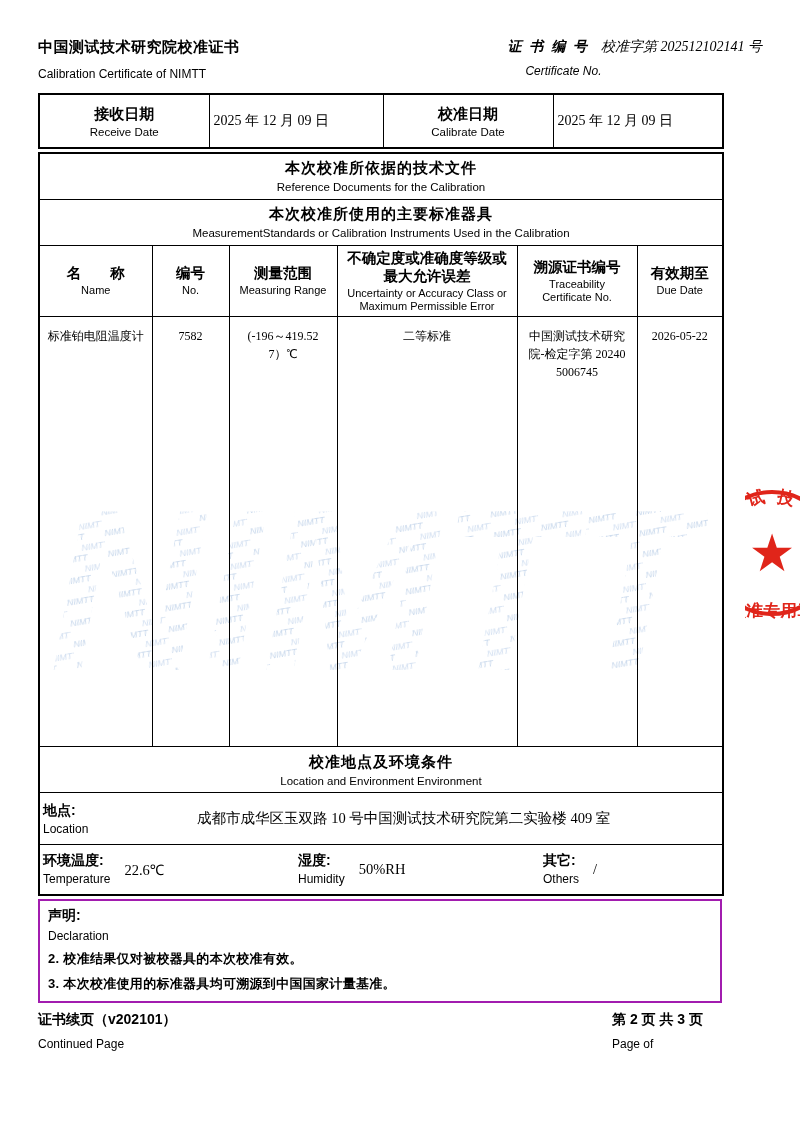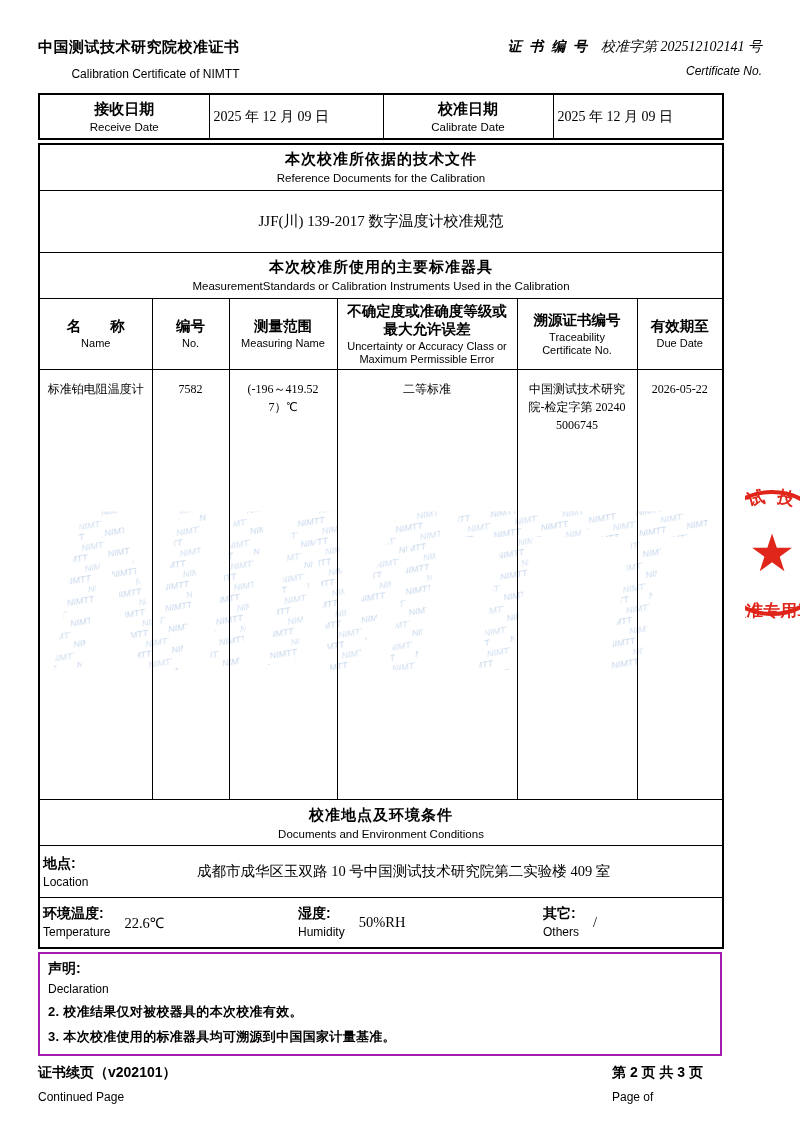--- a/index.html
+++ b/index.html
@@ -6,42 +6,42 @@
   html,body { background:#ffffff; }
   body {
     width:800px; height:1131px;
     font-family:"Liberation Sans", sans-serif;
     color:#000; position:relative; overflow:hidden;
   }
   .page { position:relative; width:800px; height:1131px; overflow:hidden; }
   .content { position:relative; z-index:1; padding:38px 38px 0 38px; }
 
   
-  .doc-header { display:flex; justify-content:space-between; align-items:flex-start; margin-bottom:12px;text-align:right; }
+  .doc-header { display:flex; justify-content:space-between; align-items:flex-start; margin-bottom:12px; }
   .title-zh { font-size:15px; font-weight:bold; letter-spacing:0.5px; }
   .title-en { font-size:12px; margin-top:10px; }
   .certno { padding-left:12px;font-style:italic; }
   .certno-line1 { font-size:14px; }
   .certno-label { font-weight:bold; letter-spacing:2px; }
   .certno-value { font-family:"Liberation Serif", serif; margin-left:8px; }
   .certno-line2 { font-size:12px; margin-top:8px; margin-left:18px; }
 
   
   table { width:684px; border-collapse:collapse; table-layout:fixed; background:transparent; }
   table.boxed { border:2px solid #000; }
   td, th { border:1px solid #000; font-weight:normal; text-align:center; vertical-align:middle; padding:2px 3px; }
   .tbl-gap { height:3px; }
 
   .lbl-zh { font-size:15px; font-weight:bold; }
   .lbl-en { font-size:11.5px; margin-top:2px; }
   .sec-zh { font-size:15px; font-weight:bold; letter-spacing:1px; }
   .sec-en { font-size:11.5px; margin-top:3px; }
   .serif-val { font-family:"Liberation Serif", serif; font-size:14px; }
 
-  .row-dates td { height:45px; }
+  .row-dates td { height:54px; }
   .row-dates td.val { text-align:left; padding-left:4px; }
 
   .row-sec td { height:46px; }
   .row-refdoc td { height:62px; font-family:"Liberation Serif", serif; font-size:15px; }
 
   .row-colhead th { height:67px; padding:3px 2px; }
   .row-colhead .lbl-zh { font-size:14.5px; white-space:pre-line; line-height:1.25; }
   .row-colhead .lbl-en { font-size:11px; white-space:pre-line; line-height:1.2; }
 
   .row-data td { height:430px; vertical-align:top; padding-top:10px;
@@ -163,41 +163,38 @@
           <col style="width:120px">
           <col style="width:86px">
       </colgroup>
       <tbody>
           <tr class="row-sec">
         <td colspan="6">
           <div class="sec-zh">本次校准所依据的技术文件</div>
           <div class="sec-en">Reference Documents for the Calibration</div>
         </td>
       </tr>
-      <tr class="row-refdoc">
-        <td colspan="6">JJF(川) 139-2017 数字温度计校准规范</td>
-      </tr>
       <tr class="row-sec">
         <td colspan="6">
           <div class="sec-zh">本次校准所使用的主要标准器具</div>
           <div class="sec-en">MeasurementStandards or Calibration Instruments Used in the Calibration</div>
         </td>
       </tr>
       <tr class="row-colhead">
         <th>
           <div class="lbl-zh">名　　称</div>
           <div class="lbl-en">Name</div>
         </th>
         <th>
           <div class="lbl-zh">编号</div>
           <div class="lbl-en">No.</div>
         </th>
         <th>
           <div class="lbl-zh">测量范围</div>
-          <div class="lbl-en">Measuring Name</div>
+          <div class="lbl-en">Measuring Range</div>
         </th>
         <th>
           <div class="lbl-zh">不确定度或准确度等级或
 最大允许误差</div>
           <div class="lbl-en">Uncertainty or Accuracy Class or
 Maximum Permissible Error</div>
         </th>
         <th>
           <div class="lbl-zh">溯源证书编号</div>
           <div class="lbl-en pre">Traceability
@@ -215,21 +212,21 @@
 7）℃</td>
         <td>二等标准</td>
         <td class="pre">中国测试技术研究
 院-检定字第 20240
 5006745</td>
         <td>2026-05-22</td>
       </tr>
       <tr class="row-sec">
         <td colspan="6">
           <div class="sec-zh">校准地点及环境条件</div>
-          <div class="sec-en">Documents and Environment Conditions</div>
+          <div class="sec-en">Location and Environment Environment</div>
         </td>
       </tr>
       <tr class="row-loc">
         <td colspan="6" class="inline-label">
           <div class="loc-flex">
             <div class="loc-label">
               <div class="lbl-zh">地点:</div>
               <div class="lbl-en">Location</div>
             </div>
             <div class="loc-value">成都市成华区玉双路 10 号中国测试技术研究院第二实验楼 409 室</div>

